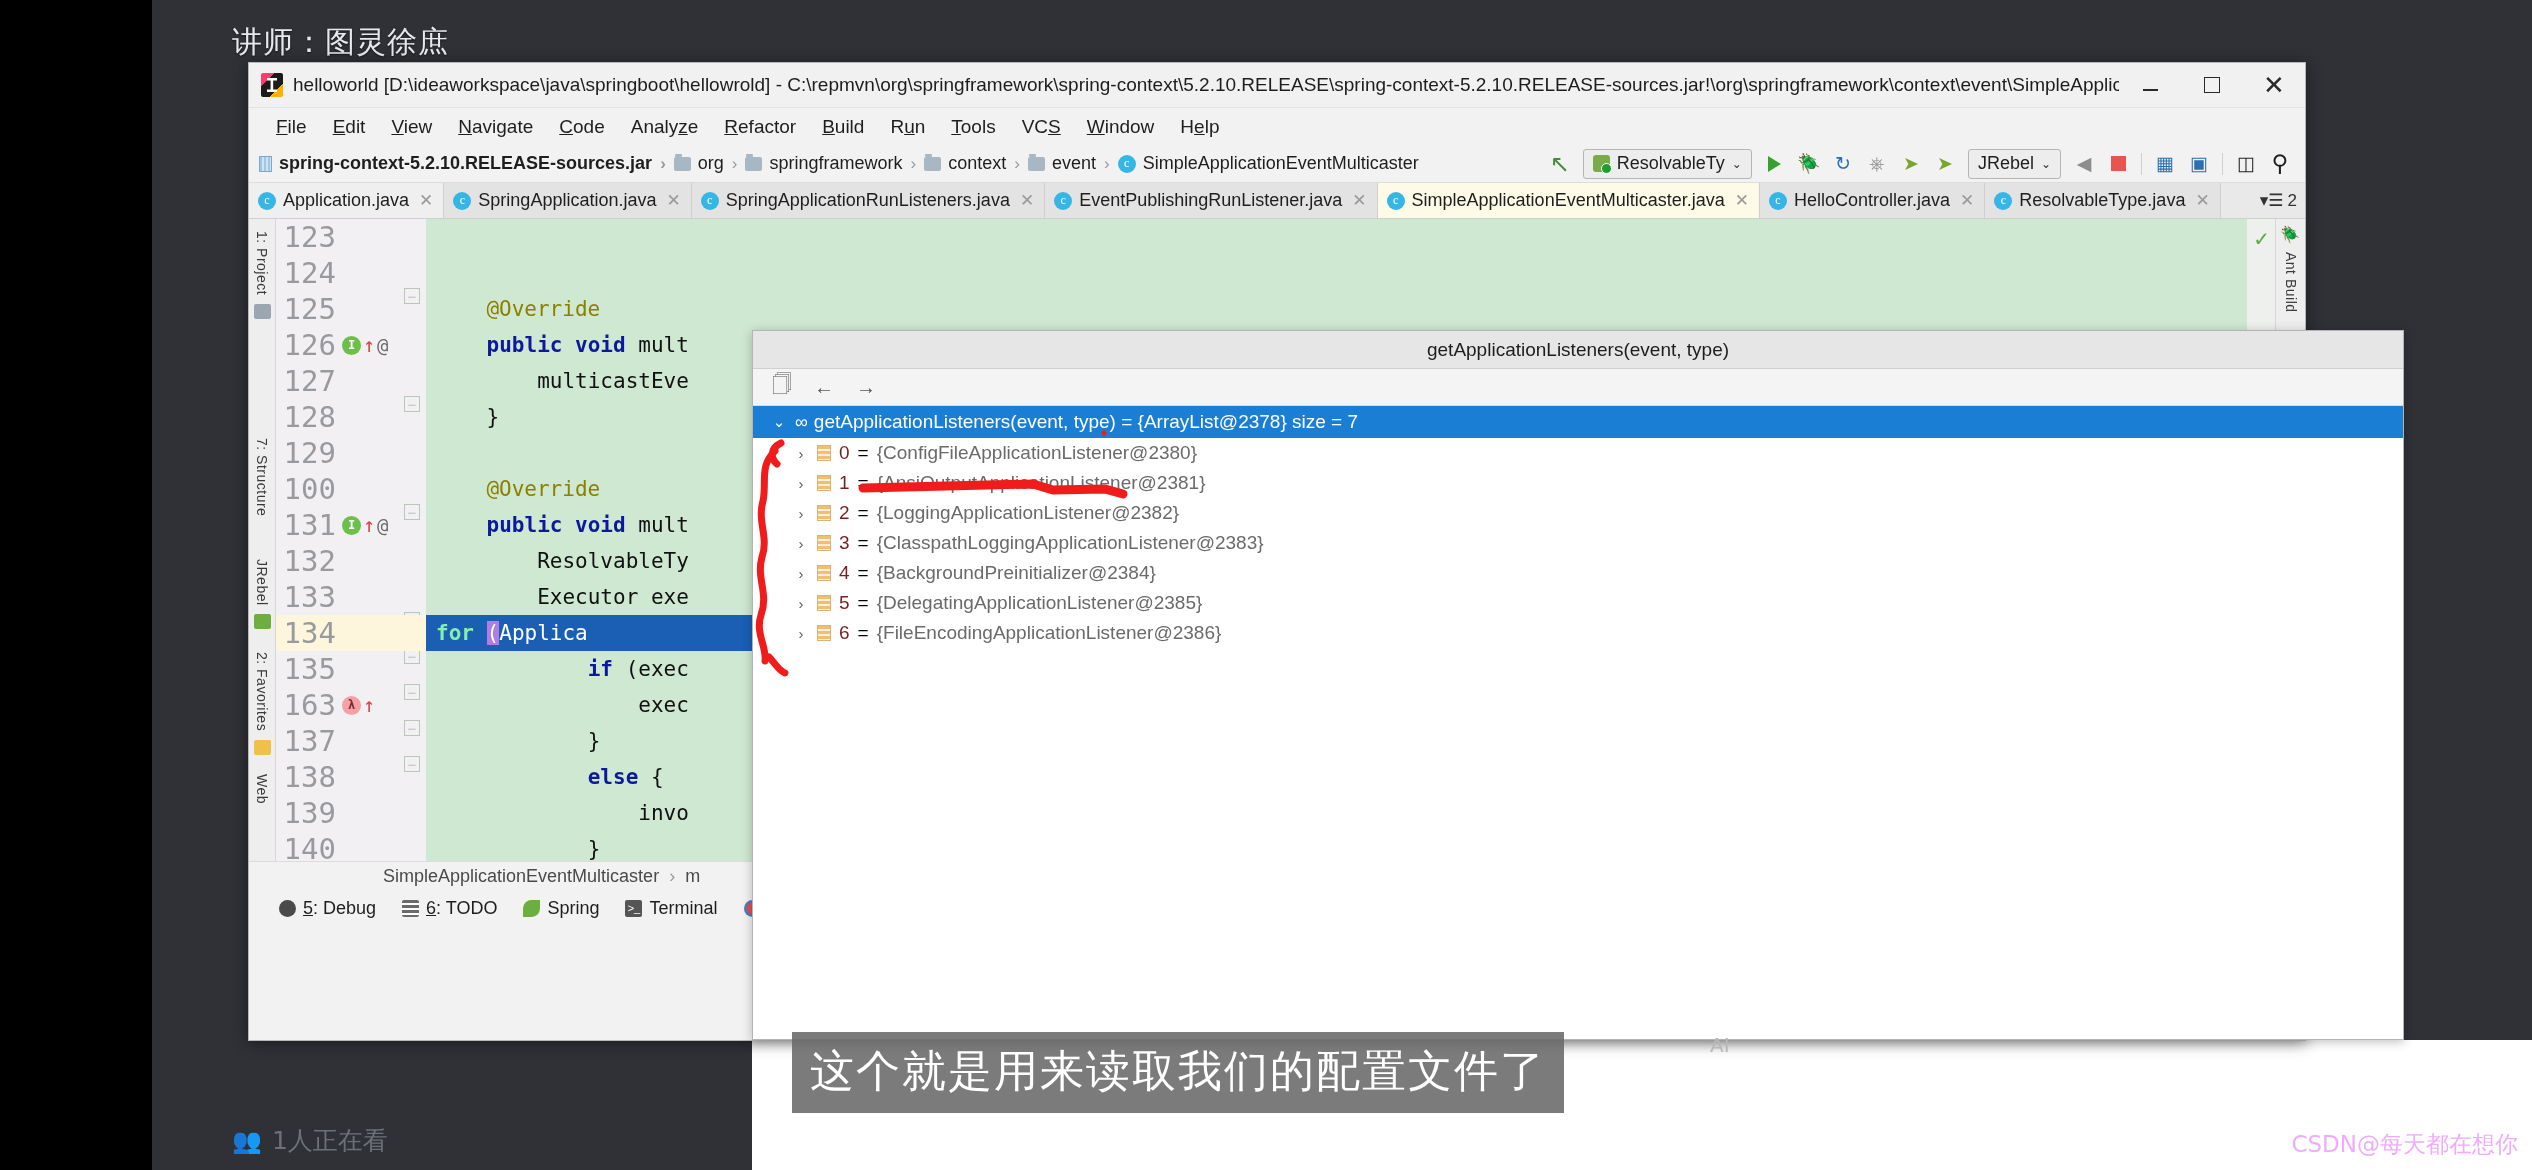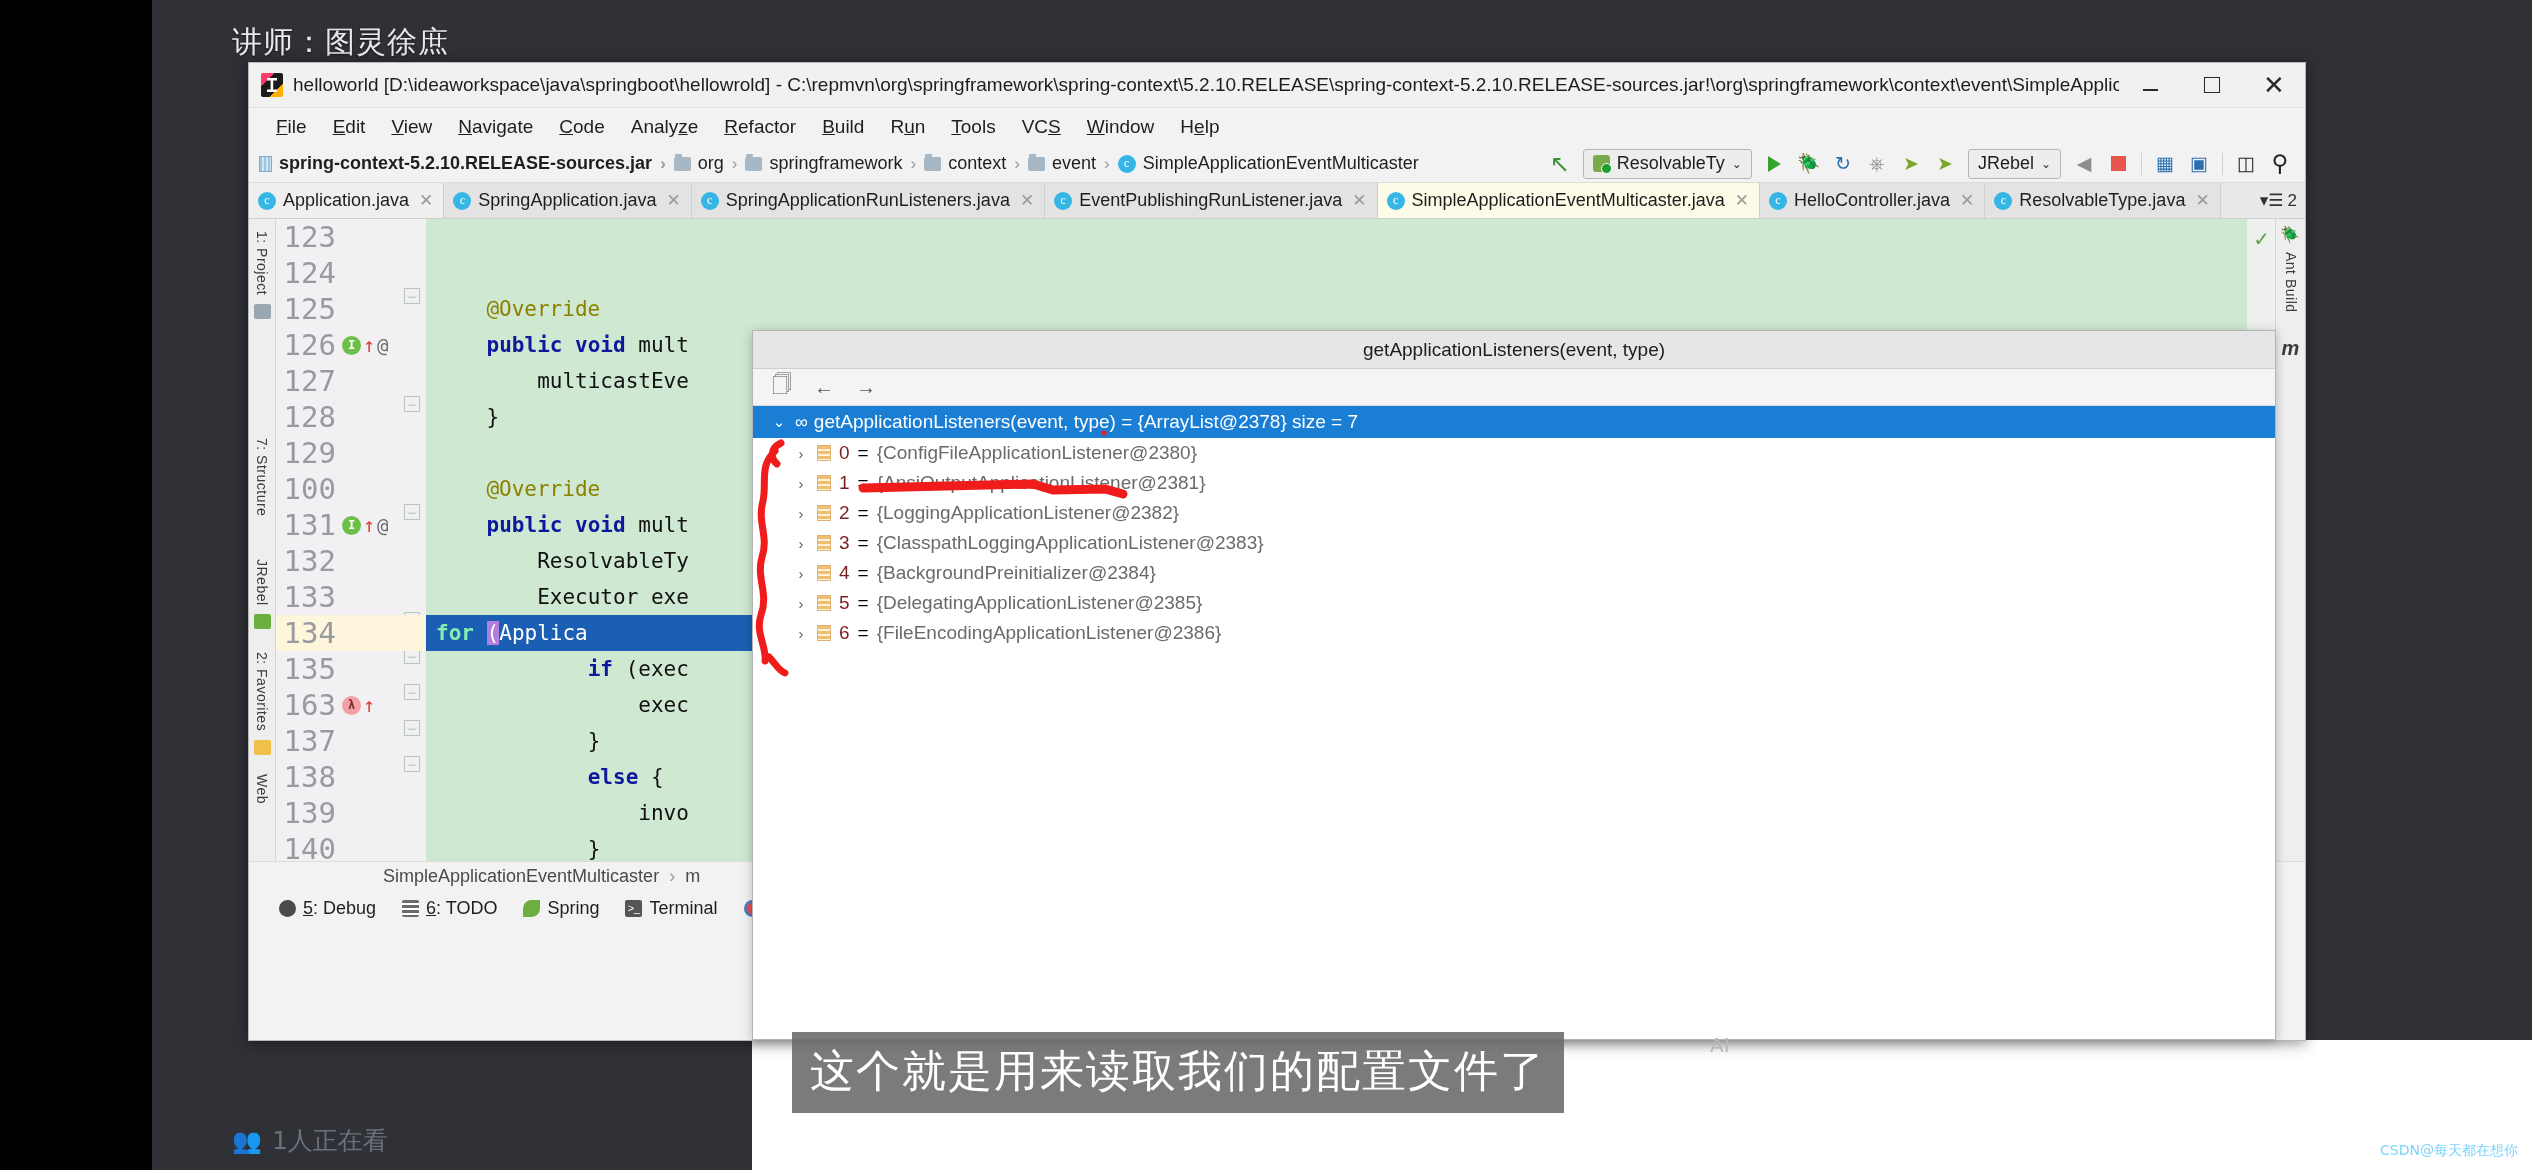--- a/index.html
+++ b/index.html
@@ -22,21 +22,21 @@
   }
   #viewer-count {
     position:absolute; left:232px; top:1124px;
     font-size:25px; color:#6d7078;
     font-family:"DejaVu Sans", sans-serif;
     display:flex; align-items:center; gap:10px;
   }
   #viewer-count .vc-icon { font-size:24px; color:#6d7078; }
   #watermark {
     position:absolute; right:14px; bottom:10px;
-    font-size:14px; color:#7dd3fc;
+    font-size:23px; color:#f0abfc;
     font-family:"DejaVu Sans", sans-serif;
   }
 
   
   #idea-window {
     position:absolute; left:248px; top:62px;
     width:2058px; height:979px;
     background:#f2f2f2;
     border:1px solid #b8b8b8;
     box-shadow:0 2px 14px rgba(0,0,0,.45);
@@ -173,21 +173,21 @@
   .bottom-crumb { height:30px; display:flex; align-items:center; background:#f2f2f2;
     border-top:1px solid #dcdcdc; font-size:18px; color:#4a4a4a; padding-left:24px; gap:10px; }
   .bottom-crumb .bc-sep { color:#9a9a9a; }
   .status-bar { height:34px; display:flex; align-items:center; gap:26px; background:#f2f2f2; padding-left:30px; font-size:18px; }
   .sb-item { display:flex; align-items:center; gap:7px; color:#1e1e1e; white-space:nowrap; }
   .sb-item u { text-decoration:underline; }
   .sb-ic { width:17px;height:17px;border-radius:2px; }
 
   
   #debug-popup {
-    position:absolute; left:752px; top:330px; width:1524px; height:710px;
+    position:absolute; left:752px; top:330px; width:1652px; height:710px;
     background:#fff; border:1px solid #b4b4b4; box-shadow:0 2px 10px rgba(0,0,0,.25);
     overflow:hidden;
   }
   .dp-title {
     height:38px; background:#e6e6e6; display:flex; align-items:center; justify-content:center;
     font-size:19px; color:#1d1d1d; border-bottom:1px solid #cfcfcf;
   }
   .dp-toolbar { height:37px; background:#f4f4f4; display:flex; align-items:center; gap:20px; padding-left:18px;
     border-bottom:1px solid #dcdcdc; font-size:21px; color:#555; }
   .dp-tb-ic { width:22px;height:22px;display:flex;align-items:center;justify-content:center;color:#555;font-size:20px;}

